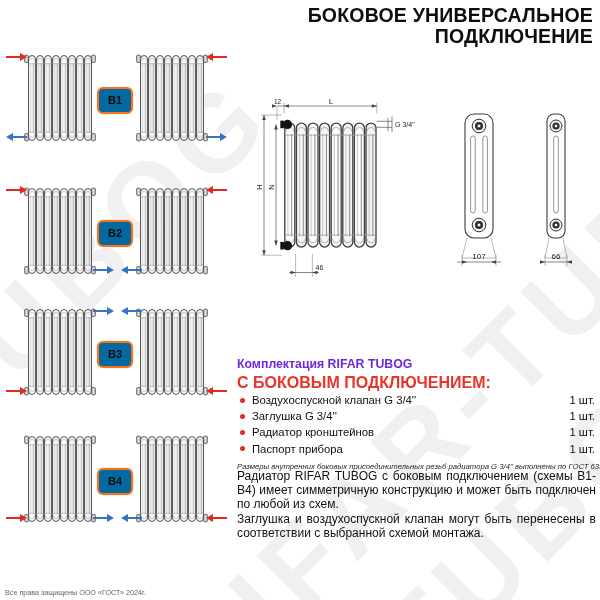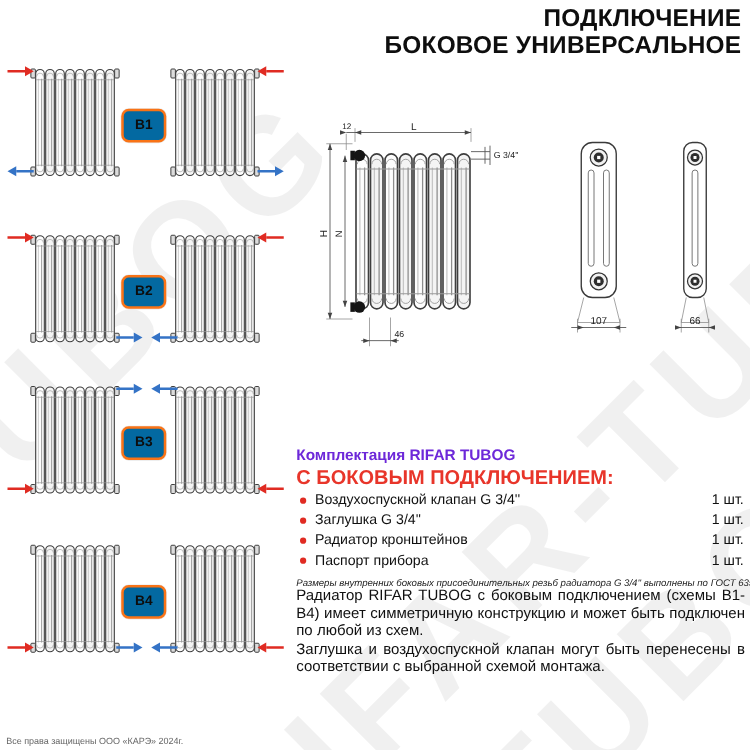--- a/index.html
+++ b/index.html
@@ -53,22 +53,22 @@
 </head>
 <body>
 
 <div id="page">
 
   <div class="wm" style="left:-130px;top:190px;">TUBOG</div>
   <div class="wm" style="left:30px;top:240px;">RIFAR-TUBOG.su</div>
   <div class="wm" style="left:-60px;top:520px;">RIFAR-TUBOG.su</div>
 
   <div id="title">
+    <div>БОКОВОЕ УНИВЕРСАЛЬНОЕ</div>
     <div>ПОДКЛЮЧЕНИЕ</div>
-    <div>БОКОВОЕ УНИВЕРСАЛЬНОЕ</div>
   </div>
 
   <div class="scheme-row" style="top:44px;">
     <svg class="rad" style="left:24px;" width="72" height="96" viewBox="-4 0 72 96">
         <g class="rad-gen">
           <path d="M0.55 9 a3.45 3.45 0 0 1 6.9 0 V87 a3.45 3.45 0 0 1 -6.9 0 Z" fill="#fdfdfd" stroke="#3e3e3e" stroke-width="0.9"></path>
           <path d="M1.3 11.2 a2.7 2.7 0 0 1 5.4 0" fill="none" stroke="#9a9a9a" stroke-width="0.5"></path>
           <path d="M1.3 84.8 a2.7 2.7 0 0 0 5.4 0" fill="none" stroke="#9a9a9a" stroke-width="0.5"></path>
           <line x1="2.7" y1="13" x2="2.7" y2="83" stroke="#c6c6c6" stroke-width="0.7"></line>
           <line x1="5.3" y1="13" x2="5.3" y2="83" stroke="#8d8d8d" stroke-width="0.7"></line>
@@ -658,15 +658,15 @@
     </div>
 
     <div class="note">Размеры внутренних боковых присоединительных резьб радиатора G 3/4'' выполнены по ГОСТ 6357-81.</div>
   </div>
 
   <div id="descr">
     <p>Радиатор RIFAR TUBOG с боковым подключением (схемы B1-B4) имеет симметричную конструкцию и может быть подключен по любой из схем.</p>
     <p>Заглушка и воздухоспускной клапан могут быть перенесены в соответствии с выбранной схемой монтажа.</p>
   </div>
 
-  <div id="copyright">Все права защищены ООО «КАРЭ» 2024г.</div>
+  <div id="copyright">Все права защищены ООО «ГОСТ» 2024г.</div>
 
 </div>
 
 </body></html>

